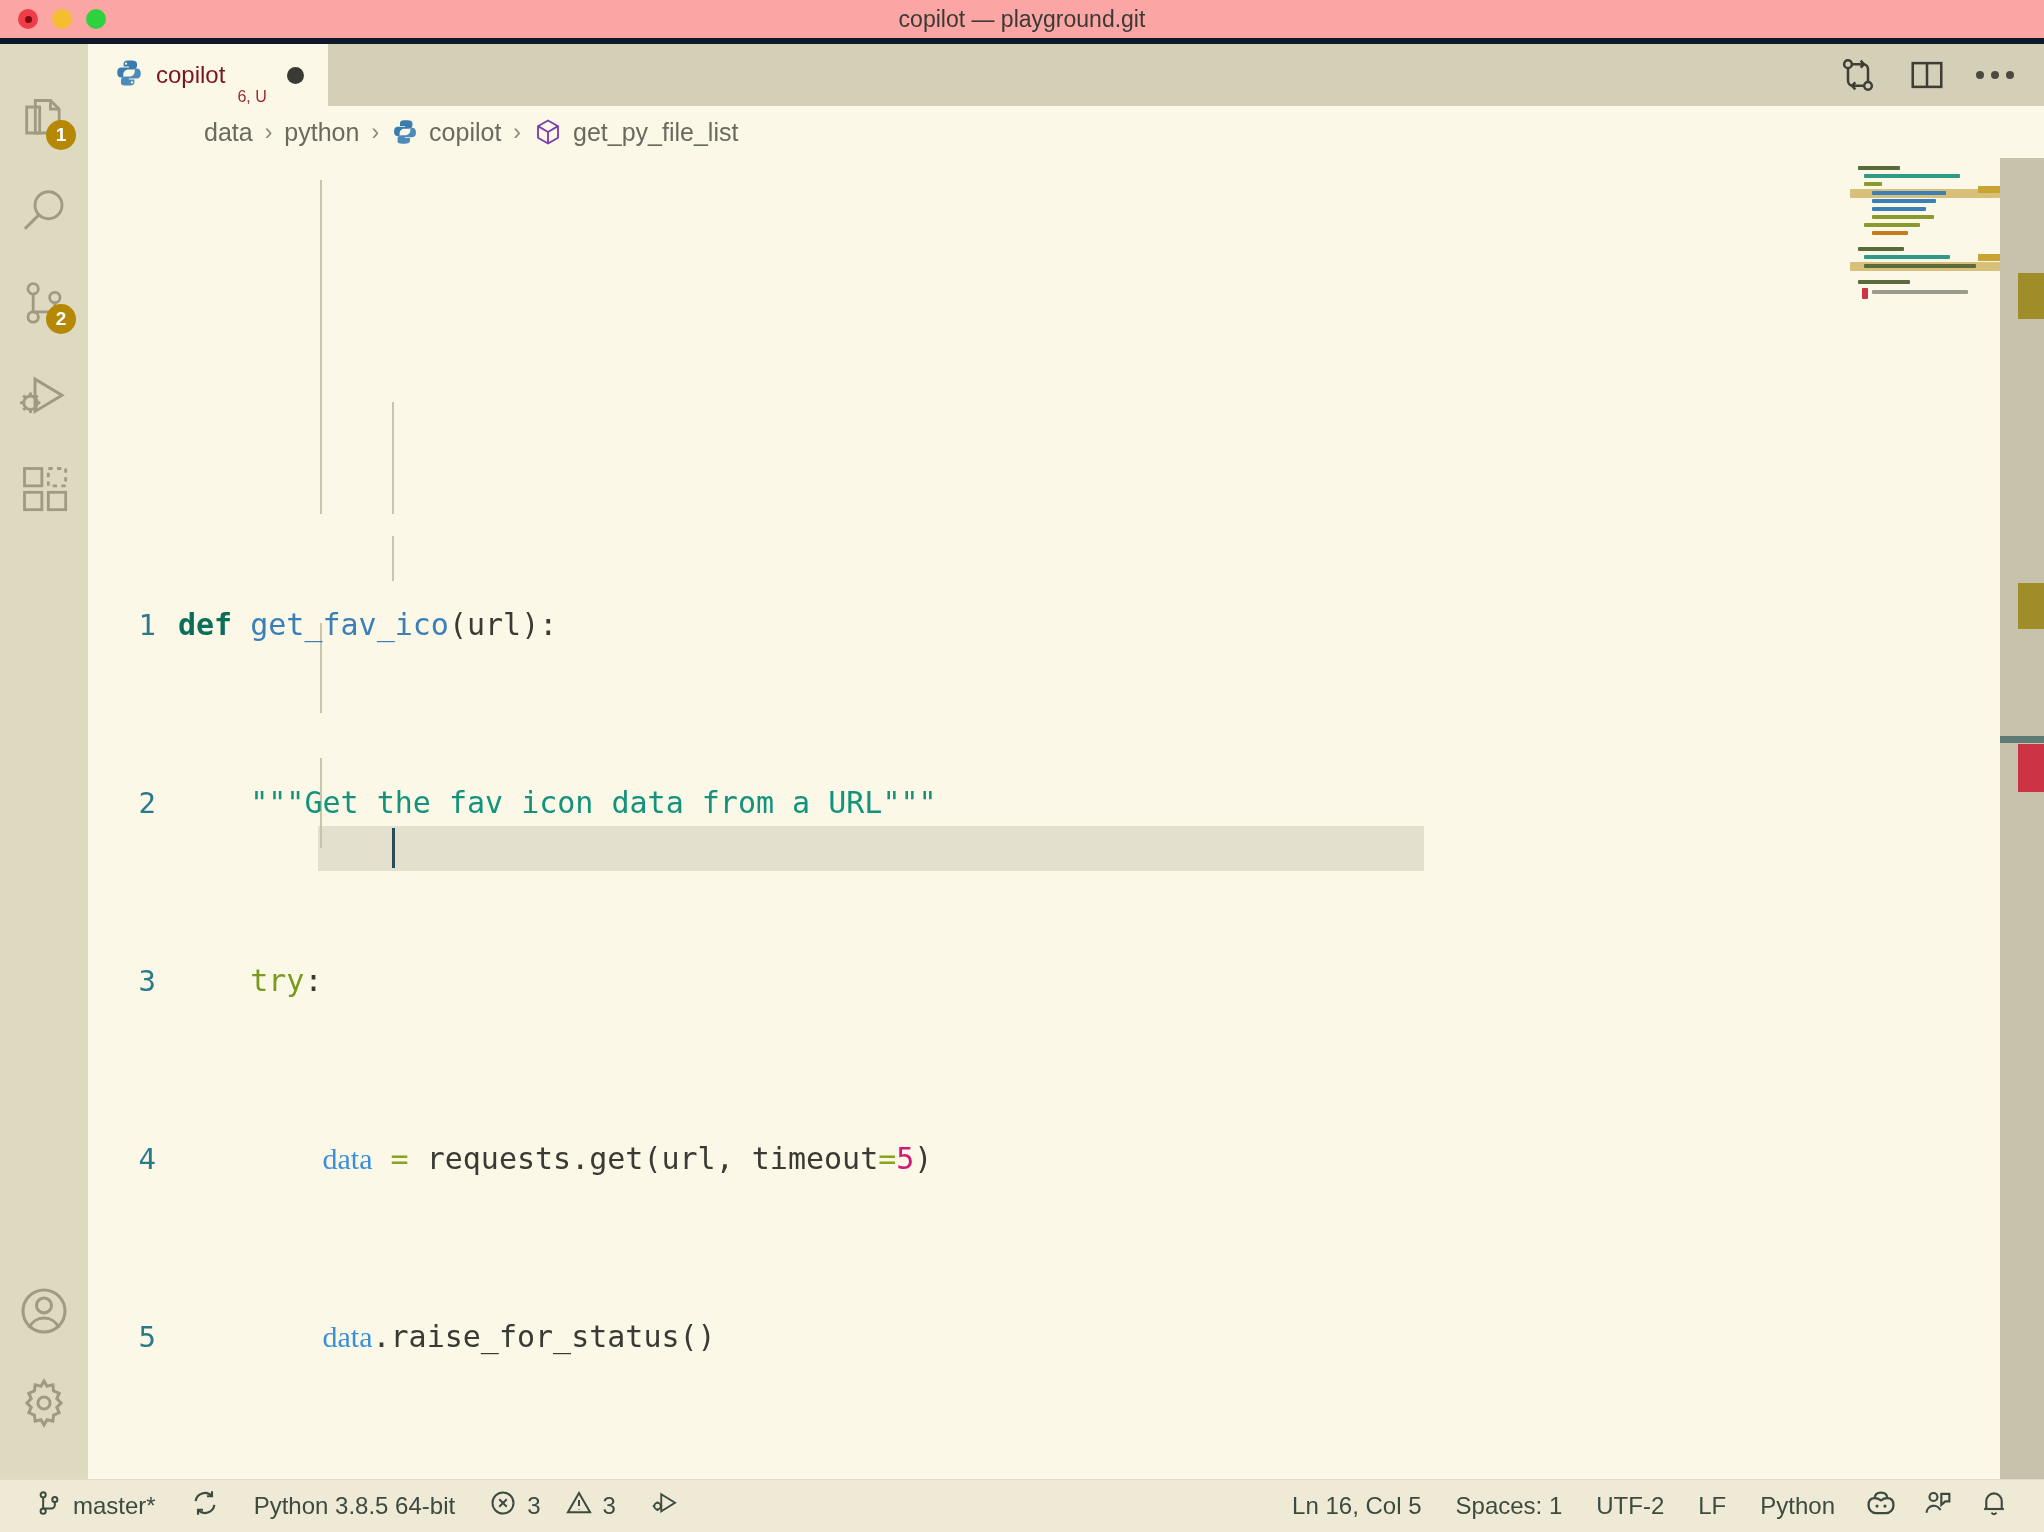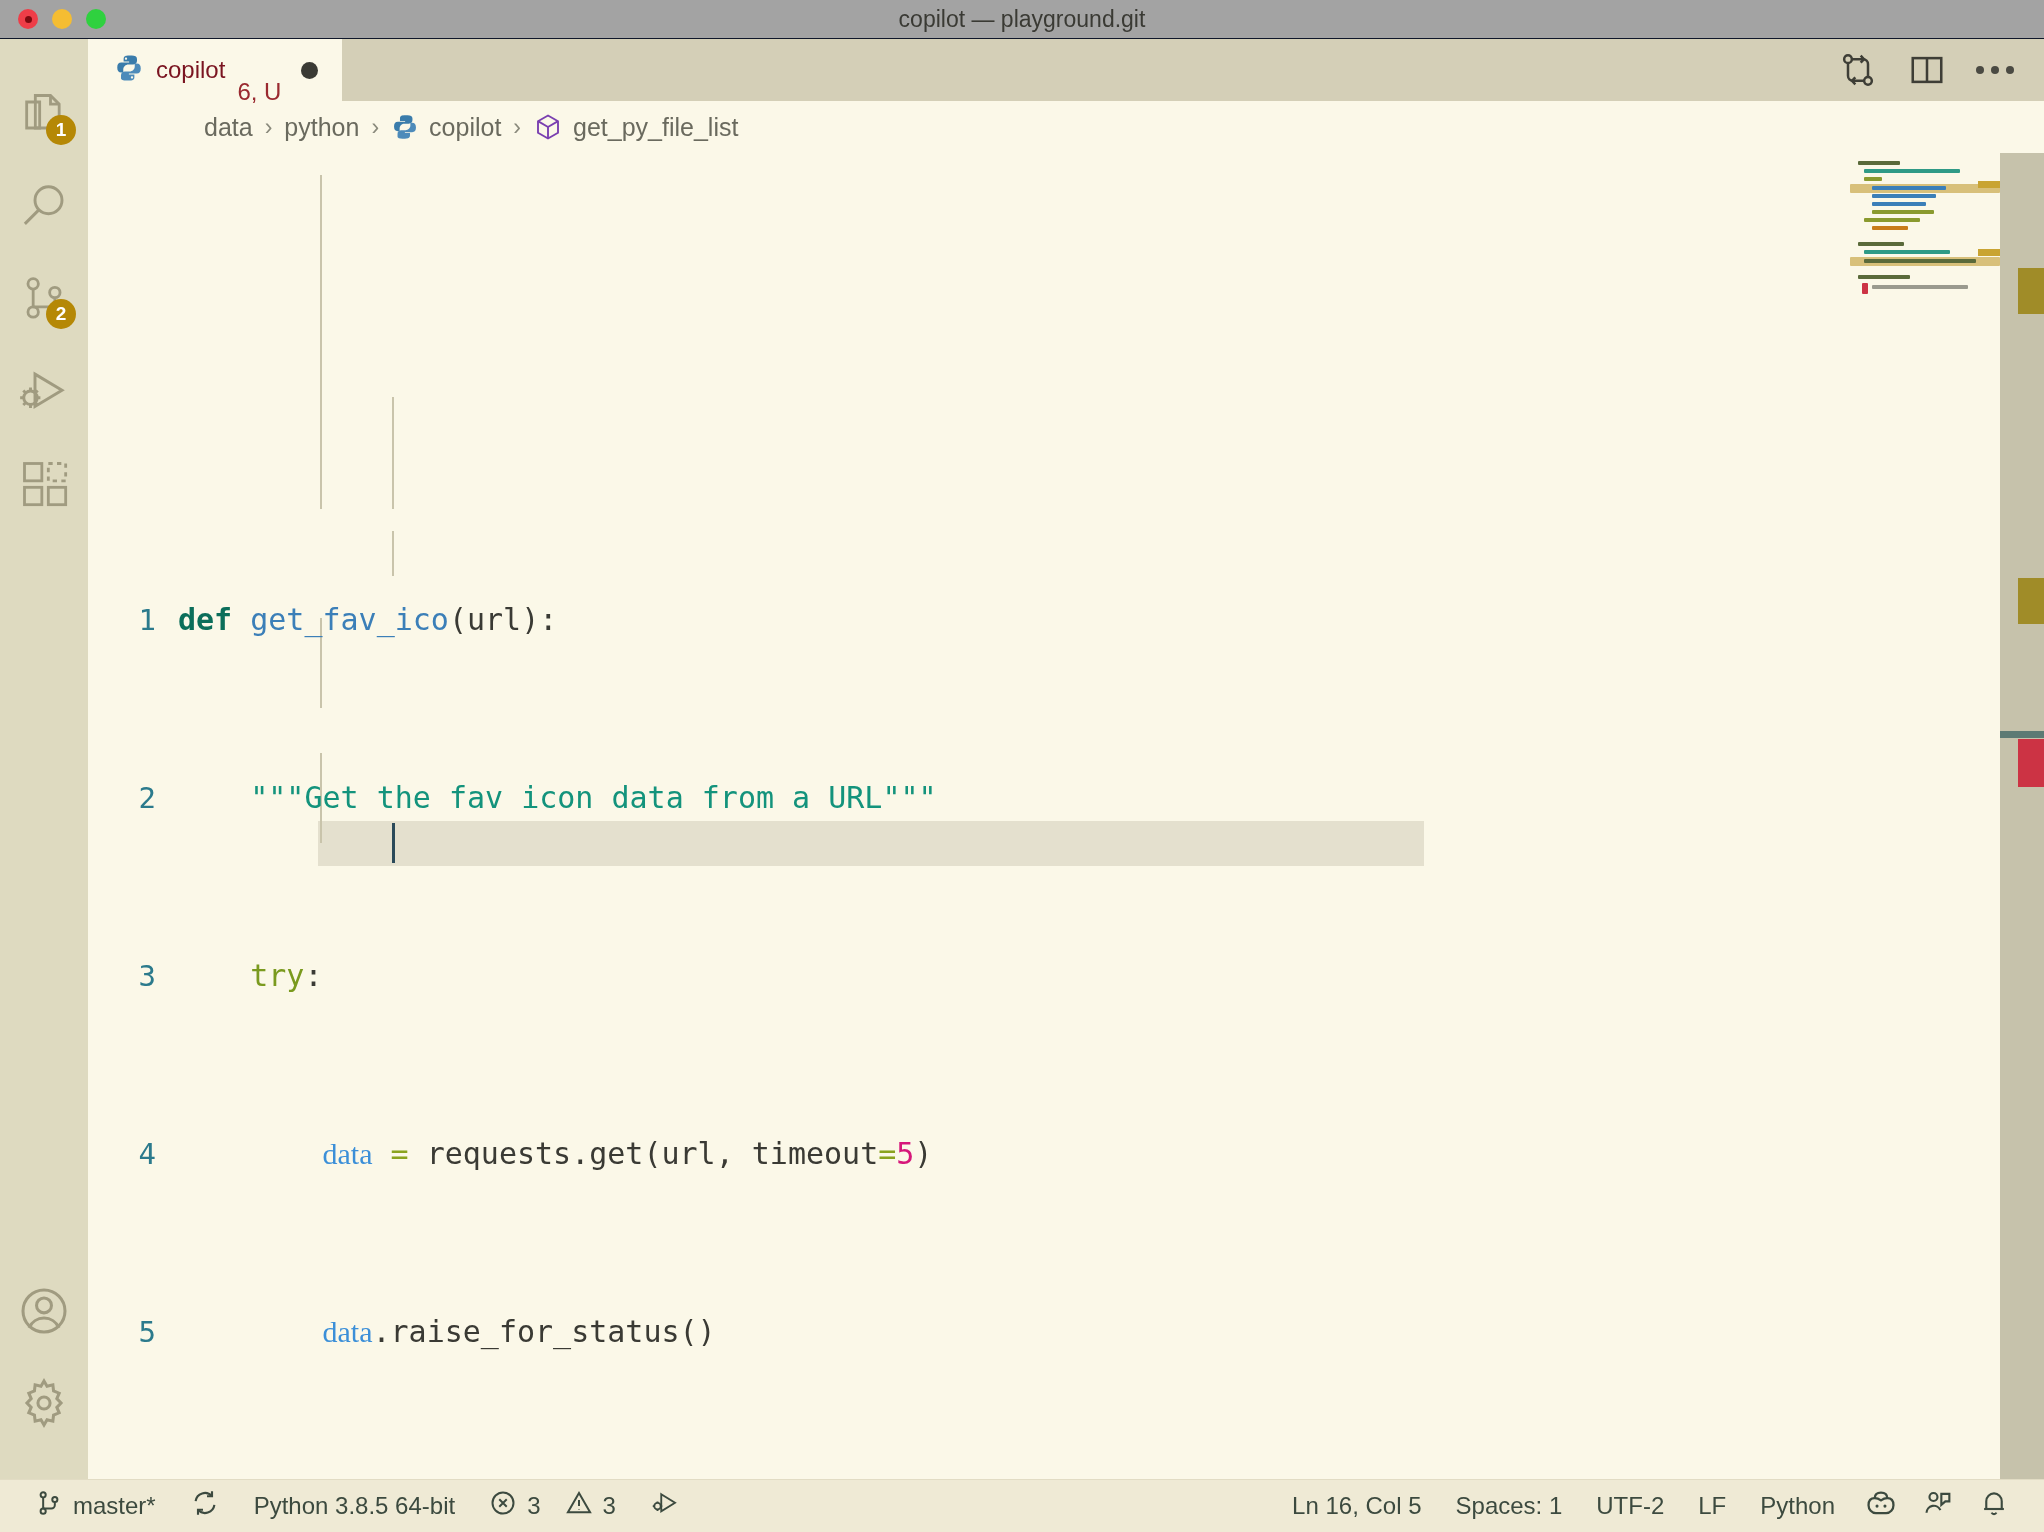--- a/index.html
+++ b/index.html
@@ -14,25 +14,25 @@
     width: 2044px; height: 1532px;
     background: #fbf8e8;
     display: flex;
     flex-direction: column;
   }
 
   
   .titlebar {
     height: 38px;
     min-height: 38px;
-    background: #a3a3a3;
+    background: #fca5a5;
     display: flex;
     align-items: center;
     position: relative;
-    border-bottom: 1px solid #0f172a;
+    border-bottom: 6px solid #0f172a;
   }
   .traffic {
     display: flex;
     gap: 14px;
     padding-left: 18px;
     align-items: center;
   }
   .dot { width: 20px; height: 20px; border-radius: 50%; display:block; }
   .dot.red { background: #ee3d48; }
   .dot.red::after{
@@ -111,21 +111,21 @@
     gap: 12px;
     padding: 0 24px 0 26px;
     cursor: pointer;
     border-right: 1px solid #d4cfb7;
   }
   .tab-label {
     font-size: 24px;
     color: #7a1420;
   }
   .tab-meta {
-    font-size: 24px;
+    font-size: 16px;
     color: #9a2a30;
     margin-top: 43px;
   }
   .tab-dirty {
     width: 17px; height: 17px; border-radius: 50%;
     background: #3a3a34;
     margin-left: 8px;
   }
   .tabs-actions {
     margin-left: auto;

